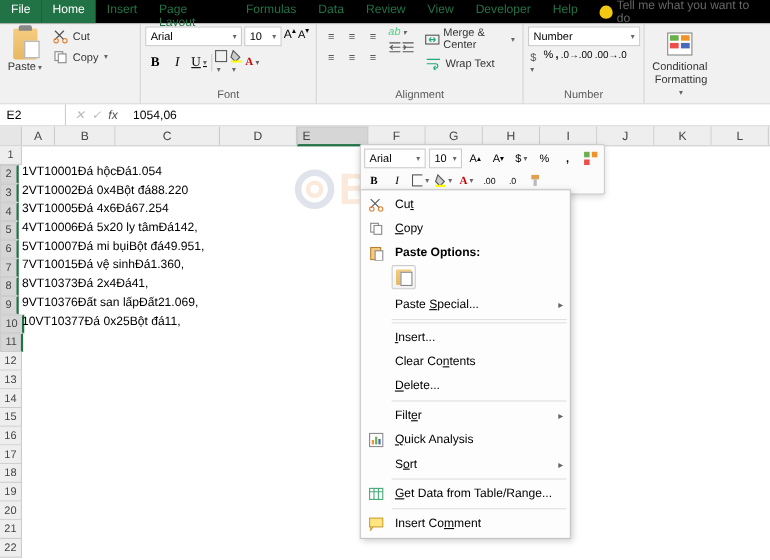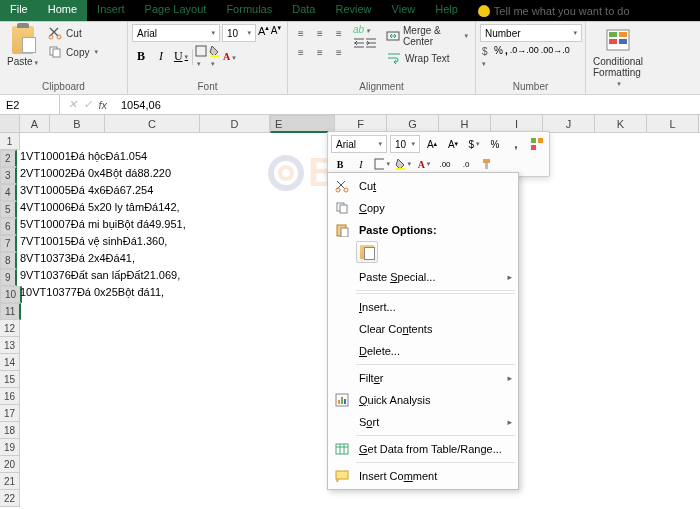--- a/index.html
+++ b/index.html
@@ -90,20 +90,21 @@
 
 <div class="tabs">
   <div class="tab file">File</div>
   <div class="tab active">Home</div>
   <div class="tab">Insert</div>
   <div class="tab">Page Layout</div>
   <div class="tab">Formulas</div>
   <div class="tab">Data</div>
   <div class="tab">Review</div>
   <div class="tab">View</div>
+  <div class="tab">Developer</div>
   <div class="tab">Help</div>
   <div class="tab tellme">
       <span class="bulb"></span>
       <span>Tell me what you want to do</span>
     </div>
 </div>
 
 <div class="ribbon">
   <div class="group" style="width:128px">
     <div class="group-body">
@@ -126,21 +127,20 @@
           <span class="ico">
               <svg width="14" height="14" viewBox="0 0 14 14">
                 <rect x="2" y="2" width="7" height="8" fill="#fff" stroke="#888"></rect>
                 <rect x="5" y="4" width="7" height="8" fill="#fff" stroke="#888"></rect>
               </svg>
             </span>
           <span>Copy</span>
         </div>
       </div>
     </div>
-    <div class="group-title">Clipboard</div>
   </div>
 
   <div class="group" style="width:160px">
     <div class="group-body" style="flex-direction:column; gap:3px">
       <div style="display:flex; gap:2px">
         <div class="sel arr" style="width:88px">Arial</div>
         <div class="sel arr" style="width:34px">10</div>
         <div class="ib" style="font-size:11px">A<sup style="font-size:7px">▴</sup></div>
         <div class="ib" style="font-size:10px">A<sup style="font-size:7px">▾</sup></div>
       </div>
@@ -239,21 +239,21 @@
       <div class="bigbtn arr">
         <span class="ico lg">
             <svg width="24" height="22">
               <rect x="1" y="1" width="22" height="20" fill="#fff" stroke="#888"></rect>
               <rect x="3" y="3" width="8" height="5" fill="#6ab04c"></rect>
               <rect x="13" y="3" width="8" height="5" fill="#f0932b"></rect>
               <rect x="3" y="10" width="8" height="5" fill="#eb4d4b"></rect>
               <rect x="13" y="10" width="8" height="5" fill="#4a69bd"></rect>
             </svg>
           </span>
-        <span class="lbl" style="white-space:pre;text-align:left">Conditional
+        <span class="lbl" style="white-space:pre;text-align:right">Conditional
 Formatting</span>
       </div>
     </div>
     <div class="group-title"></div>
   </div>
 </div>
 
 <div class="fbar">
   <div class="namebox">E2</div>
   <div class="fx">

